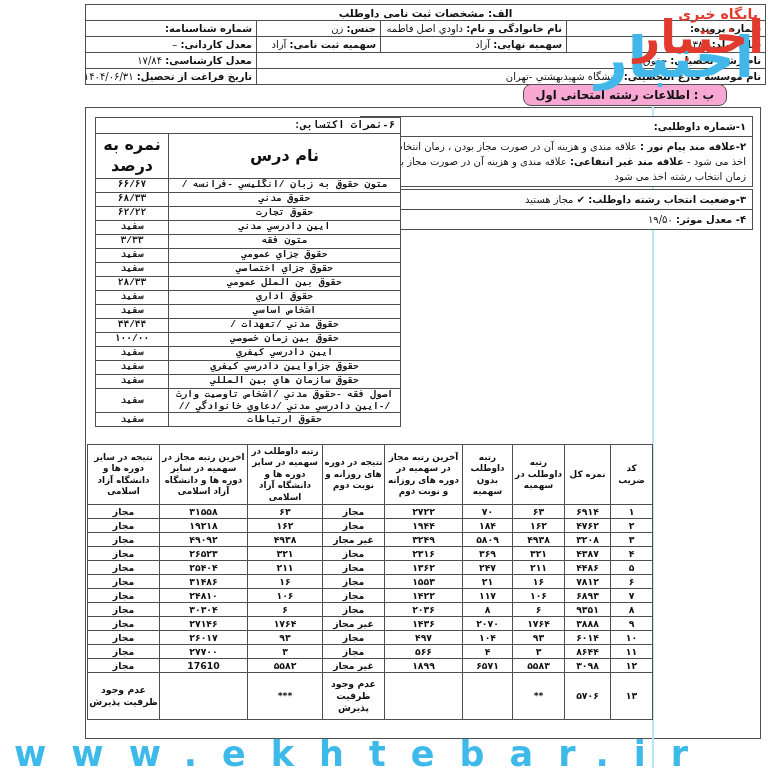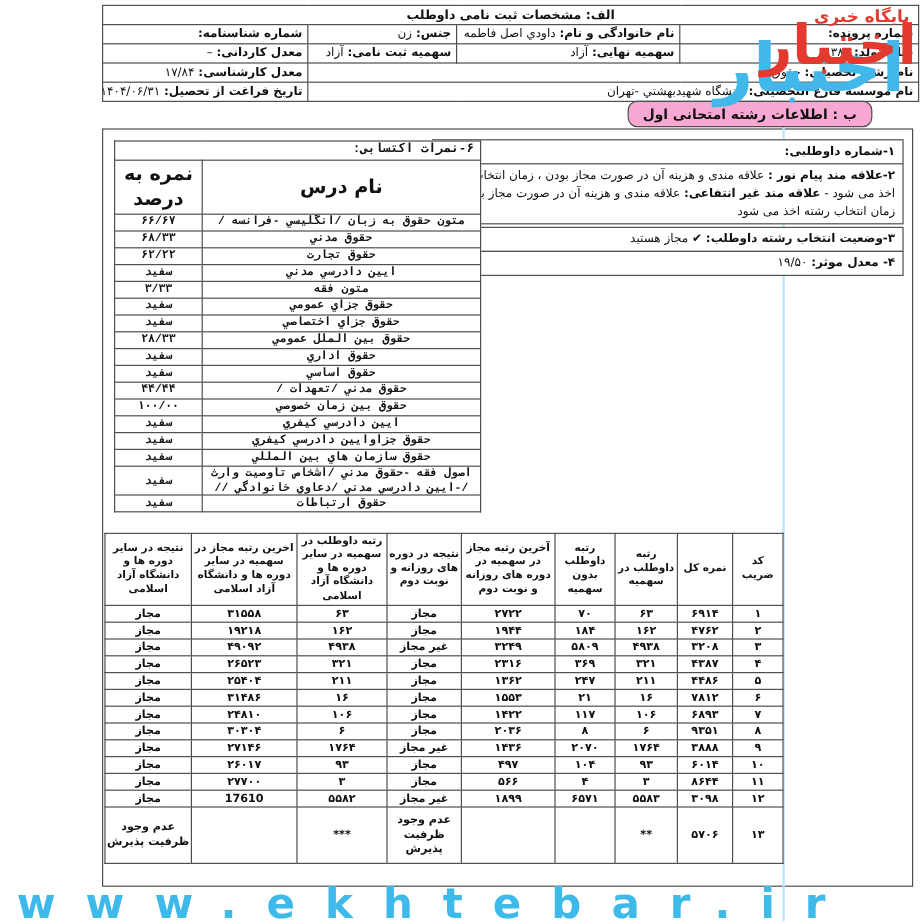--- a/index.html
+++ b/index.html
@@ -176,21 +176,21 @@
         </tr>
         <tr>
           <td>حقوق بین الملل عمومي</td>
           <td>۲۸/۳۳</td>
         </tr>
         <tr>
           <td>حقوق اداري</td>
           <td>سفید</td>
         </tr>
         <tr>
-          <td>حقوق اساسي</td>
+          <td>اشخاص اساسي</td>
           <td>سفید</td>
         </tr>
         <tr>
           <td>حقوق مدني /تعهدات /</td>
           <td>۴۴/۴۴</td>
         </tr>
         <tr>
           <td>حقوق بین زمان خصوصي</td>
           <td>۱۰۰/۰۰</td>
         </tr>

